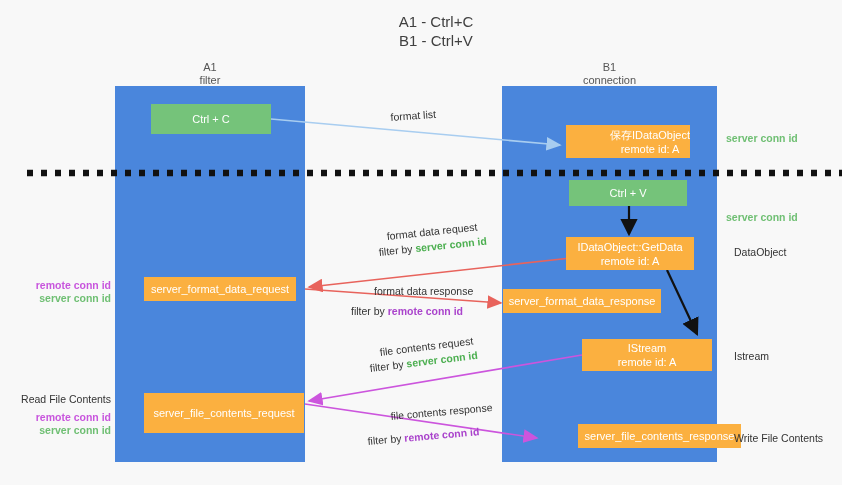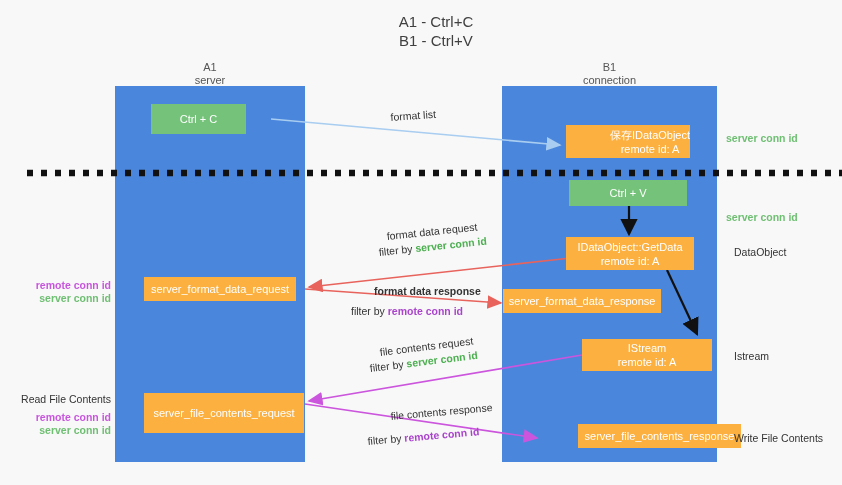--- a/index.html
+++ b/index.html
@@ -97,21 +97,21 @@
 </style>
 </head>
 <body>
 
 <div id="canvas">
 
   <div class="title" style="top:12px;">A1 - Ctrl+C</div>
   <div class="title" style="top:31px;">B1 - Ctrl+V</div>
 
   <div class="lane-head" style="left:100px; top:60px; width:190px;">A1</div>
-  <div class="lane-head" style="left:100px; top:73px; width:190px;">server</div>
+  <div class="lane-head" style="left:100px; top:73px; width:190px;">filter</div>
   <div class="lane-head" style="left:487px; top:60px; width:215px;">B1</div>
   <div class="lane-head" style="left:487px; top:73px; width:215px;">connection</div>
 
   <div class="lane" style="left:100px; top:86px; width:190px; height:376px;"></div>
   <div class="lane" style="left:487px; top:86px; width:215px; height:376px;"></div>
 
   <svg class="svg-layer" viewBox="0 0 842 485">
     <defs>
       <marker id="ah-blue" markerWidth="9" markerHeight="8" refX="8" refY="4" orient="auto">
         <path d="M0,0 L9,4 L0,8 z" fill="#a8cdf0"></path>
@@ -137,21 +137,21 @@
 
     <line x1="290" y1="289" x2="486" y2="303" stroke="#e8635c" stroke-width="1.7" marker-end="url(#ah-red)"></line>
 
     <line x1="567" y1="355" x2="294" y2="401" stroke="#cc55dd" stroke-width="1.7" marker-end="url(#ah-mag)"></line>
 
     <line x1="290" y1="404" x2="522" y2="438" stroke="#cc55dd" stroke-width="1.7" marker-end="url(#ah-mag)"></line>
 
     <line x1="12" y1="173" x2="830" y2="173" stroke="#111111" stroke-width="6.5" stroke-dasharray="6 8"></line>
   </svg>
 
-  <div class="node green" style="left:136px; top:104px; width:95px; height:30px;">
+  <div class="node green" style="left:136px; top:104px; width:120px; height:30px;">
     <span>Ctrl + C</span>
   </div>
 
   <div class="node orange" style="left:551px; top:125px; width:124px; height:33px;padding-left:44px;">
     <span>保存IDataObject</span>
     <span>remote id: A</span>
   </div>
 
   <div class="node green" style="left:554px; top:180px; width:118px; height:26px;">
     <span>Ctrl + V</span>
@@ -181,21 +181,21 @@
 
   <div class="node orange" style="left:523px; top:424px; width:163px; height:24px;margin-left:40px;">
     <span>server_file_contents_response</span>
   </div>
 
   <div class="edge-label" style="left:375px; top:110px; transform:rotate(-4deg);">format list</div>
 
   <div class="edge-label" style="left:371px; top:229px; transform:rotate(-6deg);">format data request</div>
   <div class="edge-label" style="left:363px; top:245px; transform:rotate(-6deg);"><span>filter by </span><span class="g">server conn id</span></div>
 
-  <div class="edge-label" style="left:359px; top:284px;font-weight:bold;">format data response</div>
+  <div class="edge-label" style="left:359px; top:284px;">format data response</div>
   <div class="edge-label" style="left:336px; top:304px; font-weight:bold;"><span style="font-weight:normal">filter by </span><span class="m">remote conn id</span></div>
 
   <div class="edge-label" style="left:364px; top:345px; transform:rotate(-7deg);">file contents request</div>
   <div class="edge-label" style="left:354px; top:361px; transform:rotate(-7deg);"><span>filter by </span><span class="g">server conn id</span></div>
 
   <div class="edge-label" style="left:375px; top:409px; transform:rotate(-5deg);">file contents response</div>
   <div class="edge-label" style="left:352px; top:434px; transform:rotate(-5deg);"><span>filter by </span><span class="m">remote conn id</span></div>
 
   <div class="side magenta ralign" style="left:0px; top:278px; width:96px;">remote conn id</div>
   <div class="side green ralign" style="left:0px; top:291px; width:96px;">server conn id</div>

